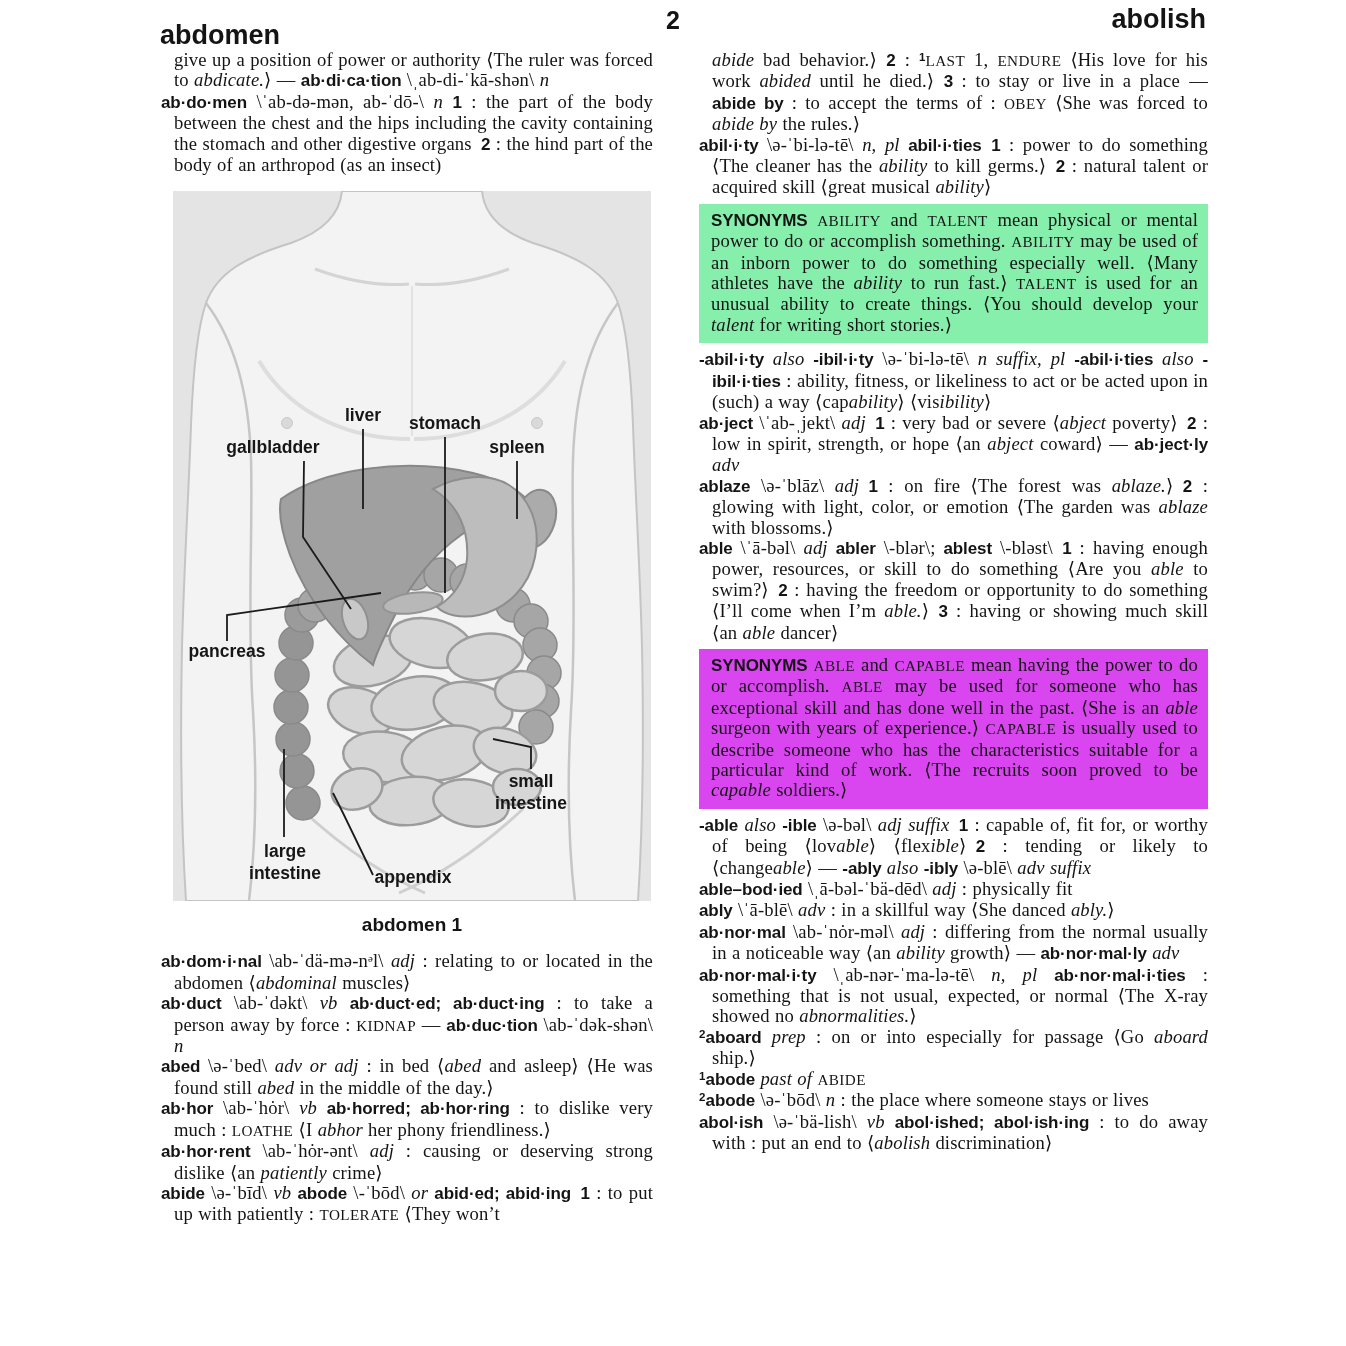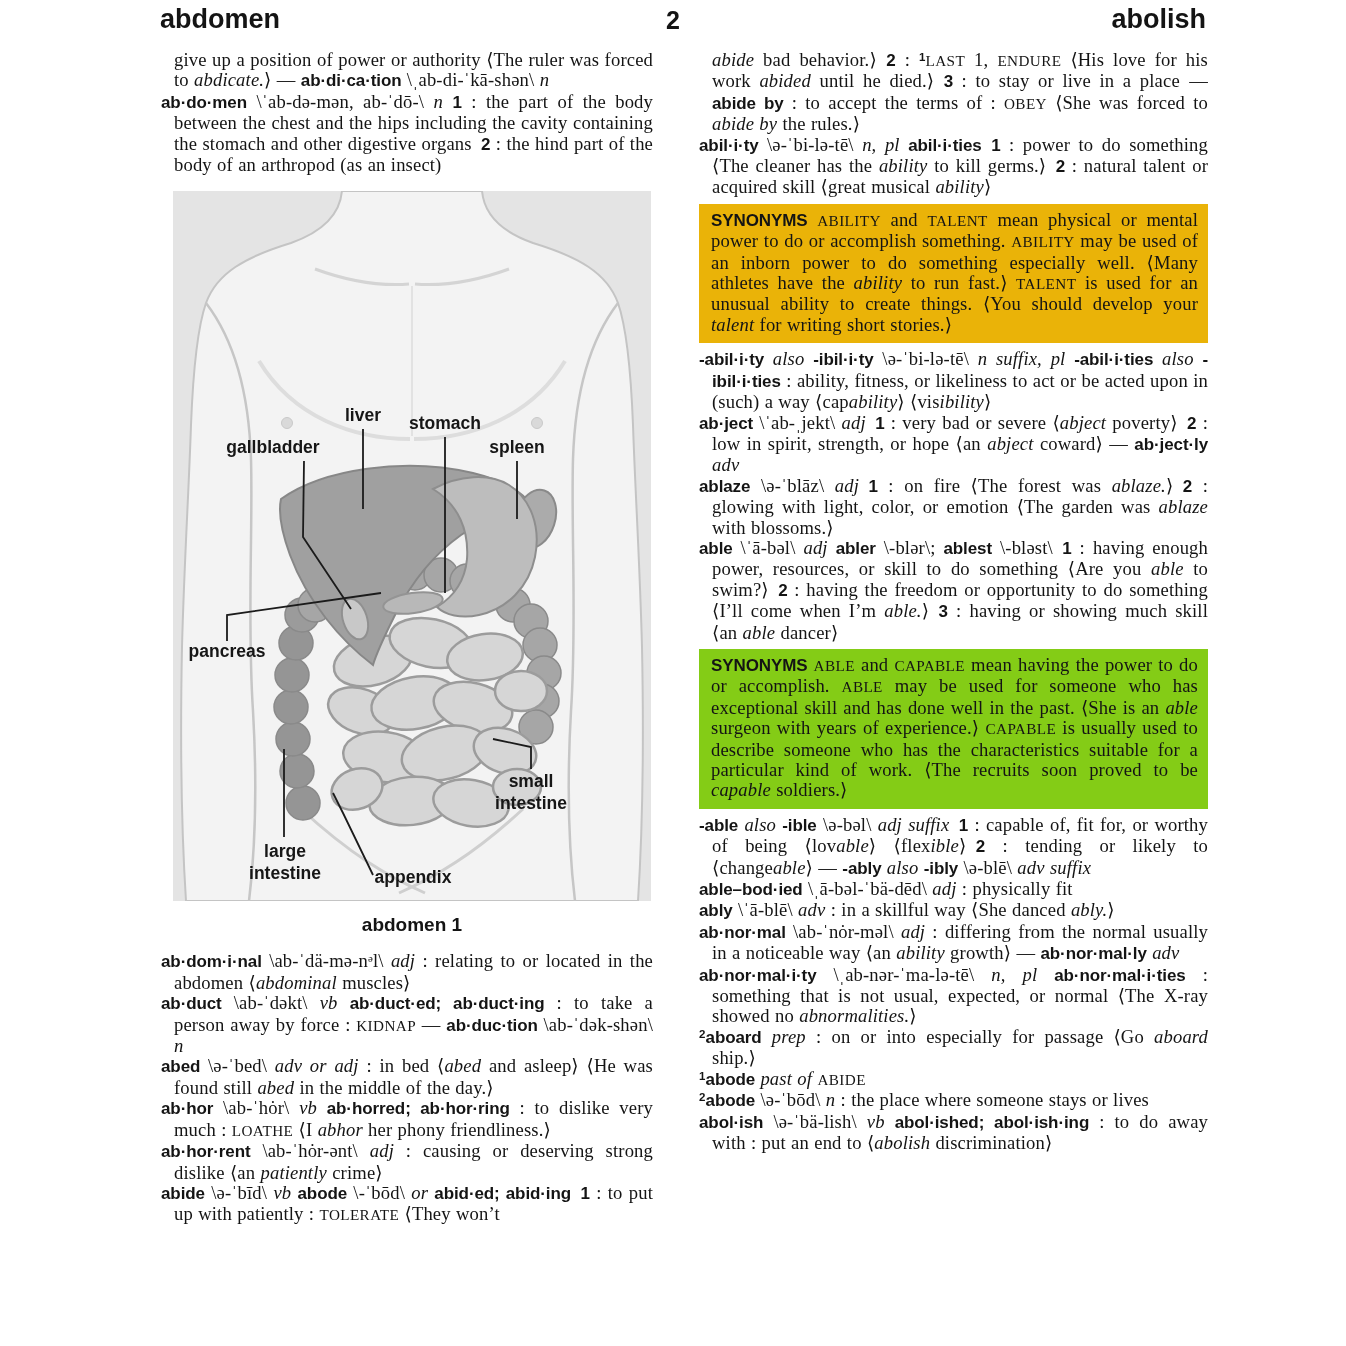--- a/index.html
+++ b/index.html
@@ -2,21 +2,21 @@
 <html><head>
 <meta charset="utf-8">
 <style>
   html,body{margin:0;padding:0;}
   body{
     width:1346px;height:1346px;background:#ffffff;color:#141414;
     font-family:"Liberation Serif",serif;overflow:hidden;position:relative;
   }
   .header{position:relative;height:36px;margin-top:4px;
     font-family:"Liberation Sans",sans-serif;font-weight:bold;}
-  .hw-left{position:absolute;left:160px;top:0;font-size:27px;}
+  .hw-left{position:absolute;left:160px;top:16px;font-size:27px;}
   .hw-num{position:absolute;left:50%;transform:translateX(-50%);top:2px;font-size:25px;}
   .hw-right{position:absolute;right:140px;top:0;font-size:27px;}
   .cols{display:flex;gap:46px;margin:10px 138px 0 161px;}
   .col-left{width:492px;}
   .col-right{width:509px;}
   p.entry{margin:0;text-align:justify;font-size:18.6px;line-height:20.4px;
     letter-spacing:0.15px;word-spacing:0.5px;text-indent:-13px;padding-left:13px;}
   p.entry.cont{text-indent:0;}
   .s-n{}
   .s-b{font-family:"Liberation Sans",sans-serif;font-weight:bold;font-size:17px;letter-spacing:-0.1px;}
@@ -145,28 +145,28 @@
         <p class="entry"><span class="s-b">ab·hor</span><span class="s-n"> \ab-ˈhȯr\ </span><span class="s-i">vb</span><span class="s-n"> </span><span class="s-b">ab·horred; ab·hor·ring</span><span class="s-n"> : to dislike very much : </span><span class="s-sc">LOATHE</span><span class="s-n"> ⟨I </span><span class="s-i">abhor</span><span class="s-n"> her phony friendliness.⟩</span></p>
         <p class="entry"><span class="s-b">ab·hor·rent</span><span class="s-n"> \ab-ˈhȯr-ənt\ </span><span class="s-i">adj</span><span class="s-n"> : causing or deserving strong dislike ⟨an </span><span class="s-i">patiently</span><span class="s-n"> crime⟩</span></p>
         <p class="entry"><span class="s-b">abide</span><span class="s-n"> \ə-ˈbīd\ </span><span class="s-i">vb</span><span class="s-n"> </span><span class="s-b">abode</span><span class="s-n"> \-ˈbōd\ </span><span class="s-i">or</span><span class="s-n"> </span><span class="s-b">abid·ed; abid·ing</span><span class="s-n"> </span><span class="s-b">1</span><span class="s-n"> : to put up with patiently : </span><span class="s-sc">TOLERATE</span><span class="s-n"> ⟨They won’t</span></p>
       </div>
   </div>
 
   <div class="col-right">
     <div>
         <p class="entry cont"><span class="s-i">abide</span><span class="s-n"> bad behavior.⟩ </span><span class="s-b">2</span><span class="s-n"> : </span><span class="s-sup">1</span><span class="s-sc">LAST</span><span class="s-n"> 1, </span><span class="s-sc">ENDURE</span><span class="s-n"> ⟨His love for his work </span><span class="s-i">abided</span><span class="s-n"> until he died.⟩ </span><span class="s-b">3</span><span class="s-n"> : to stay or live in a place — </span><span class="s-b">abide by</span><span class="s-n"> : to accept the terms of : </span><span class="s-sc">OBEY</span><span class="s-n"> ⟨She was forced to </span><span class="s-i">abide by</span><span class="s-n"> the rules.⟩</span></p>
         <p class="entry"><span class="s-b">abil·i·ty</span><span class="s-n"> \ə-ˈbi-lə-tē\ </span><span class="s-i">n, pl</span><span class="s-n"> </span><span class="s-b">abil·i·ties</span><span class="s-n"> </span><span class="s-b">1</span><span class="s-n"> : power to do something ⟨The cleaner has the </span><span class="s-i">ability</span><span class="s-n"> to kill germs.⟩ </span><span class="s-b">2</span><span class="s-n"> : natural talent or acquired skill ⟨great musical </span><span class="s-i">ability</span><span class="s-n">⟩</span></p>
-        <div class="synbox" style="background: #eab308;">
+        <div class="synbox" style="background: #86efac;">
           <p class="entry cont"><span class="s-b">SYNONYMS</span><span class="s-n"> </span><span class="s-sc">ABILITY</span><span class="s-n"> and </span><span class="s-sc">TALENT</span><span class="s-n"> mean physical or mental power to do or accomplish something. </span><span class="s-sc">ABILITY</span><span class="s-n"> may be used of an inborn power to do something especially well. ⟨Many athletes have the </span><span class="s-i">ability</span><span class="s-n"> to run fast.⟩ </span><span class="s-sc">TALENT</span><span class="s-n"> is used for an unusual ability to create things. ⟨You should develop your </span><span class="s-i">talent</span><span class="s-n"> for writing short stories.⟩</span></p>
         </div>
         <p class="entry"><span class="s-b">-abil·i·ty</span><span class="s-n"> </span><span class="s-i">also</span><span class="s-n"> </span><span class="s-b">-ibil·i·ty</span><span class="s-n"> \ə-ˈbi-lə-tē\ </span><span class="s-i">n suffix, pl</span><span class="s-n"> </span><span class="s-b">-abil·i·ties</span><span class="s-n"> </span><span class="s-i">also</span><span class="s-n"> </span><span class="s-b">-ibil·i·ties</span><span class="s-n"> : ability, fitness, or likeliness to act or be acted upon in (such) a way ⟨cap</span><span class="s-i">ability</span><span class="s-n">⟩ ⟨vis</span><span class="s-i">ibility</span><span class="s-n">⟩</span></p>
         <p class="entry"><span class="s-b">ab·ject</span><span class="s-n"> \ˈab-ˌjekt\ </span><span class="s-i">adj</span><span class="s-n"> </span><span class="s-b">1</span><span class="s-n"> : very bad or severe ⟨</span><span class="s-i">abject</span><span class="s-n"> poverty⟩ </span><span class="s-b">2</span><span class="s-n"> : low in spirit, strength, or hope ⟨an </span><span class="s-i">abject</span><span class="s-n"> coward⟩ — </span><span class="s-b">ab·ject·ly</span><span class="s-n"> </span><span class="s-i">adv</span></p>
         <p class="entry"><span class="s-b">ablaze</span><span class="s-n"> \ə-ˈblāz\ </span><span class="s-i">adj</span><span class="s-n"> </span><span class="s-b">1</span><span class="s-n"> : on fire ⟨The forest was </span><span class="s-i">ablaze.</span><span class="s-n">⟩ </span><span class="s-b">2</span><span class="s-n"> : glowing with light, color, or emotion ⟨The garden was </span><span class="s-i">ablaze</span><span class="s-n"> with blossoms.⟩</span></p>
         <p class="entry"><span class="s-b">able</span><span class="s-n"> \ˈā-bəl\ </span><span class="s-i">adj</span><span class="s-n"> </span><span class="s-b">abler</span><span class="s-n"> \-blər\; </span><span class="s-b">ablest</span><span class="s-n"> \-bləst\ </span><span class="s-b">1</span><span class="s-n"> : having enough power, resources, or skill to do something ⟨Are you </span><span class="s-i">able</span><span class="s-n"> to swim?⟩ </span><span class="s-b">2</span><span class="s-n"> : having the freedom or opportunity to do something ⟨I’ll come when I’m </span><span class="s-i">able.</span><span class="s-n">⟩ </span><span class="s-b">3</span><span class="s-n"> : having or showing much skill ⟨an </span><span class="s-i">able</span><span class="s-n"> dancer⟩</span></p>
-        <div class="synbox" style="background: #84cc16;">
+        <div class="synbox" style="background: #d946ef;">
           <p class="entry cont"><span class="s-b">SYNONYMS</span><span class="s-n"> </span><span class="s-sc">ABLE</span><span class="s-n"> and </span><span class="s-sc">CAPABLE</span><span class="s-n"> mean having the power to do or accomplish. </span><span class="s-sc">ABLE</span><span class="s-n"> may be used for someone who has exceptional skill and has done well in the past. ⟨She is an </span><span class="s-i">able</span><span class="s-n"> surgeon with years of experience.⟩ </span><span class="s-sc">CAPABLE</span><span class="s-n"> is usually used to describe someone who has the characteristics suitable for a particular kind of work. ⟨The recruits soon proved to be </span><span class="s-i">capable</span><span class="s-n"> soldiers.⟩</span></p>
         </div>
         <p class="entry"><span class="s-b">-able</span><span class="s-n"> </span><span class="s-i">also</span><span class="s-n"> </span><span class="s-b">-ible</span><span class="s-n"> \ə-bəl\ </span><span class="s-i">adj suffix</span><span class="s-n"> </span><span class="s-b">1</span><span class="s-n"> : capable of, fit for, or worthy of being ⟨lov</span><span class="s-i">able</span><span class="s-n">⟩ ⟨flex</span><span class="s-i">ible</span><span class="s-n">⟩ </span><span class="s-b">2</span><span class="s-n"> : tending or likely to ⟨change</span><span class="s-i">able</span><span class="s-n">⟩ — </span><span class="s-b">-ably</span><span class="s-n"> </span><span class="s-i">also</span><span class="s-n"> </span><span class="s-b">-ibly</span><span class="s-n"> \ə-blē\ </span><span class="s-i">adv suffix</span></p>
         <p class="entry"><span class="s-b">able–bod·ied</span><span class="s-n"> \ˌā-bəl-ˈbä-dēd\ </span><span class="s-i">adj</span><span class="s-n"> : physically fit</span></p>
         <p class="entry"><span class="s-b">ably</span><span class="s-n"> \ˈā-blē\ </span><span class="s-i">adv</span><span class="s-n"> : in a skillful way ⟨She danced </span><span class="s-i">ably.</span><span class="s-n">⟩</span></p>
         <p class="entry"><span class="s-b">ab·nor·mal</span><span class="s-n"> \ab-ˈnȯr-məl\ </span><span class="s-i">adj</span><span class="s-n"> : differing from the normal usually in a noticeable way ⟨an </span><span class="s-i">ability</span><span class="s-n"> growth⟩ — </span><span class="s-b">ab·nor·mal·ly</span><span class="s-n"> </span><span class="s-i">adv</span></p>
         <p class="entry"><span class="s-b">ab·nor·mal·i·ty</span><span class="s-n"> \ˌab-nər-ˈma-lə-tē\ </span><span class="s-i">n, pl</span><span class="s-n"> </span><span class="s-b">ab·nor·mal·i·ties</span><span class="s-n"> : something that is not usual, expected, or normal ⟨The X-ray showed no </span><span class="s-i">abnormalities.</span><span class="s-n">⟩</span></p>
         <p class="entry"><span class="s-sup">2</span><span class="s-b">aboard</span><span class="s-n"> </span><span class="s-i">prep</span><span class="s-n"> : on or into especially for passage ⟨Go </span><span class="s-i">aboard</span><span class="s-n"> ship.⟩</span></p>
         <p class="entry"><span class="s-sup">1</span><span class="s-b">abode</span><span class="s-n"> </span><span class="s-i">past of</span><span class="s-n"> </span><span class="s-sc">ABIDE</span></p>
         <p class="entry"><span class="s-sup">2</span><span class="s-b">abode</span><span class="s-n"> \ə-ˈbōd\ </span><span class="s-i">n</span><span class="s-n"> : the place where someone stays or lives</span></p>

